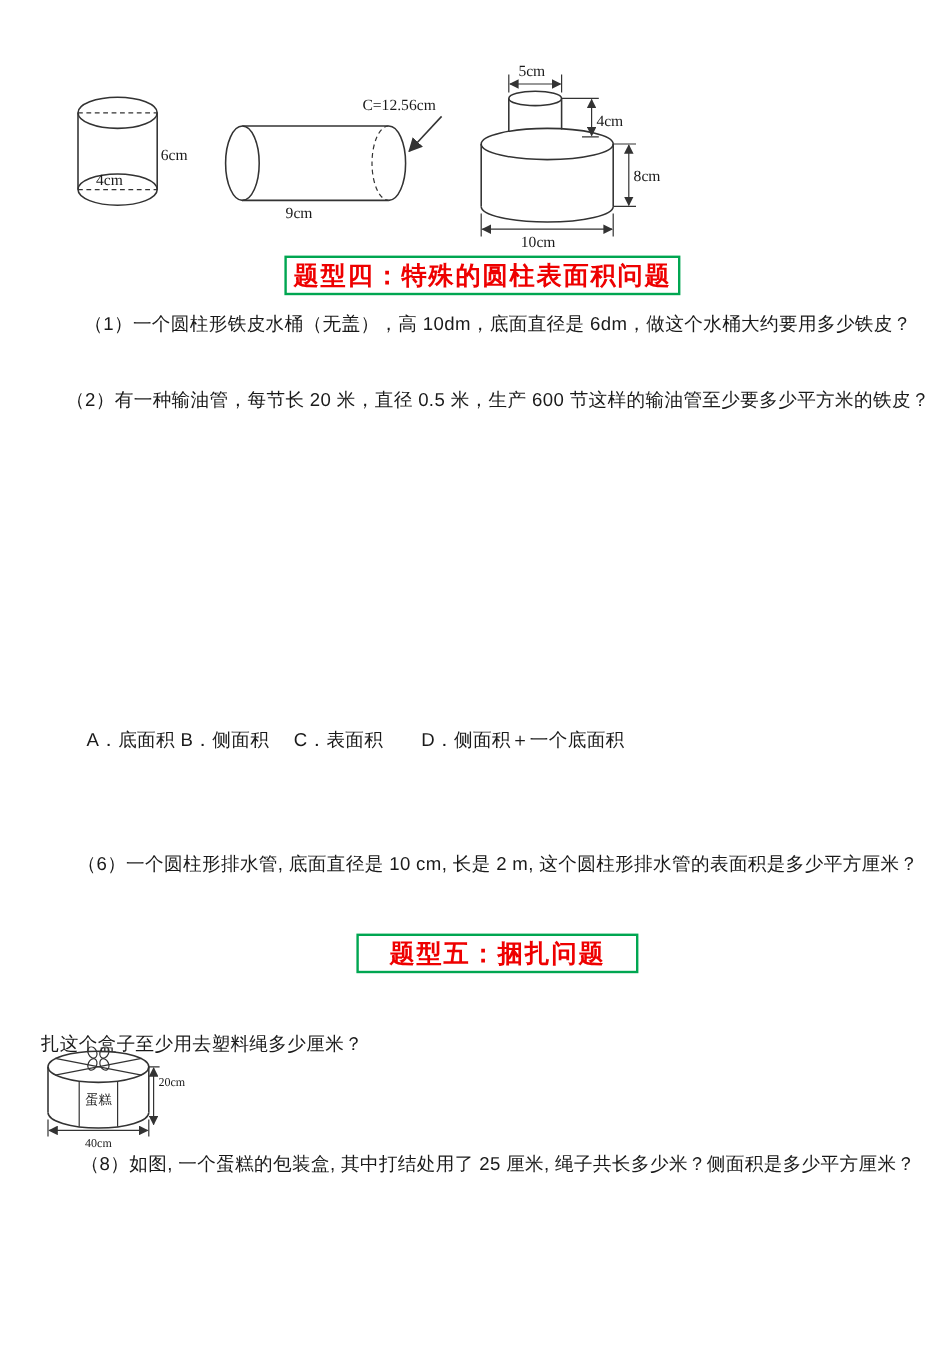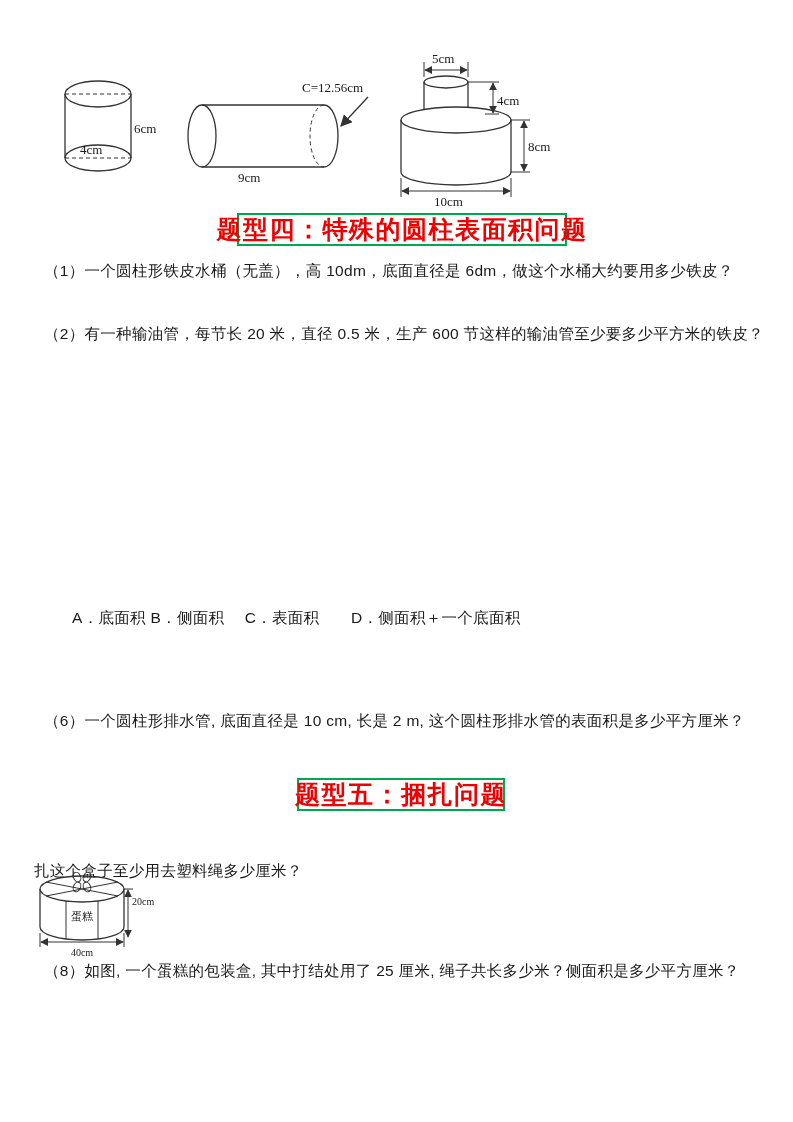--- a/index.html
+++ b/index.html
@@ -3,28 +3,28 @@
 <meta charset="utf-8">
 <style>
   * { margin:0; padding:0; box-sizing:border-box; }
   html,body { background:#ffffff; }
   body { width:793px; height:1122px; position:relative; overflow:hidden;
          font-family:"Liberation Sans", sans-serif; }
   .page { position:absolute; inset:0; background:#ffffff; }
 
   .q { position:absolute; left:34px; width:742px; font-size:15.5px;
        line-height:26px; color:#1a1a1a; letter-spacing:.3px; }
-  .q.num { left:44px; }
+  .q.num { left:44px;text-align:center; }
   .q.opts { left:72px; }
   .lh21 { line-height:21px; }
   .lh29 { line-height:29px; }
 
   .hbox { position:absolute; border:2px solid #00a651; background:#ffffff;
           display:flex; align-items:center; justify-content:center; }
-  .hbox span { color:#ee0000; font-weight:bold; font-size:25px;
+  .hbox span { color:#ee0000; font-weight:bold; font-size:21px;
                letter-spacing:1.5px; white-space:nowrap; }
 
   .fig { position:absolute; }
   .fig .ln  { fill:none; stroke:#333333; stroke-width:1.3; }
   .fig .thin{ fill:none; stroke:#333333; stroke-width:1; }
   .fig .dash{ stroke-dasharray:4 3; }
   .fig text { fill:#1a1a1a; font-family:"Liberation Serif", serif; font-size:13px; }
   .fig text.small { font-size:10px; }
   .fig text.cjk { font-family:"Liberation Sans", sans-serif; font-size:11px; }
 </style>
@@ -99,21 +99,21 @@
 
   <div class="hbox" style="left:237px;top:213px;width:330px;height:33px">
     <span>题型四：特殊的圆柱表面积问题</span>
   </div>
 
   <p class="q num" style="top:258px">（1）一个圆柱形铁皮水桶（无盖），高 10dm，底面直径是 6dm，做这个水桶大约要用多少铁皮？</p>
   <p class="q num" style="top:321px">（2）有一种输油管，每节长 20 米，直径 0.5 米，生产 600 节这样的输油管至少要多少平方米的铁皮？</p>
   <p class="q opts lh21" style="top:607px">A．底面积 B．侧面积　 C．表面积　　D．侧面积＋一个底面积</p>
   <p class="q num" style="top:708px">（6）一个圆柱形排水管, 底面直径是 10 cm, 长是 2 m, 这个圆柱形排水管的表面积是多少平方厘米？</p>
 
-  <div class="hbox" style="left:297px;top:778px;width:208px;height:33px">
+  <div class="hbox" style="left:297px;top:778px;width:235px;height:33px">
     <span>题型五：捆扎问题</span>
   </div>
 
   <p class="q lh29" style="top:856px">扎这个盒子至少用去塑料绳多少厘米？</p>
 
   <svg class="fig" style="left:33px;top:872px" width="150" height="88" viewBox="0 0 150 88">
     <defs>
       <marker id="a4" viewBox="0 0 10 10" refX="9" refY="5" markerWidth="8" markerHeight="8" orient="auto-start-reverse">
         <path d="M0,0 L10,5 L0,10 z" fill="#333333"></path>
       </marker>

